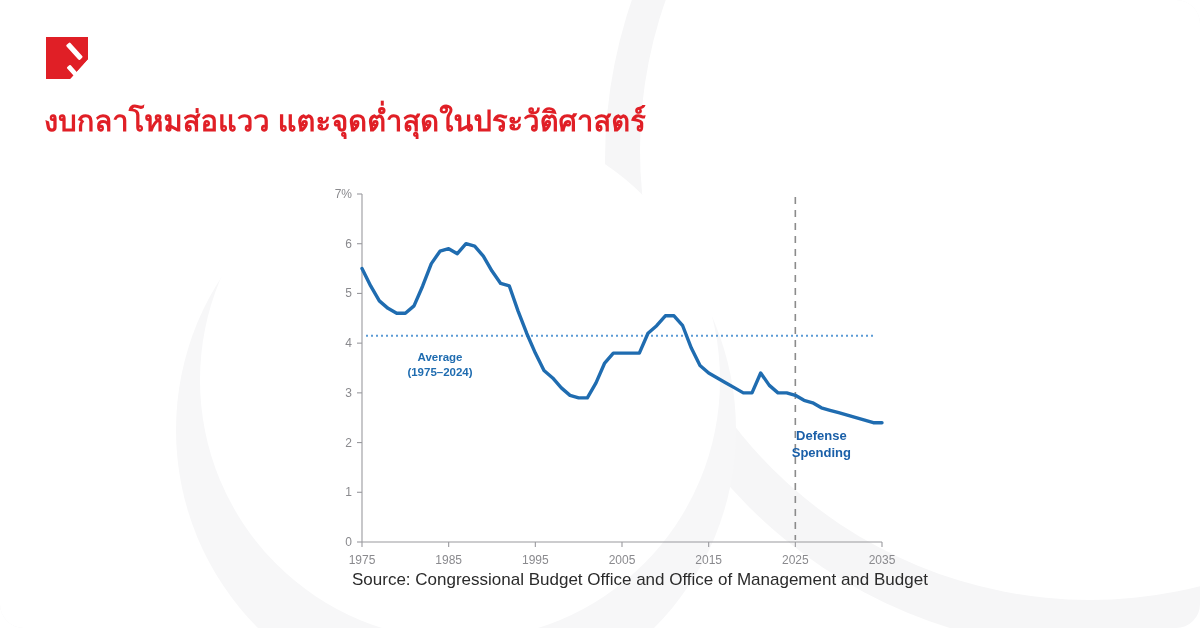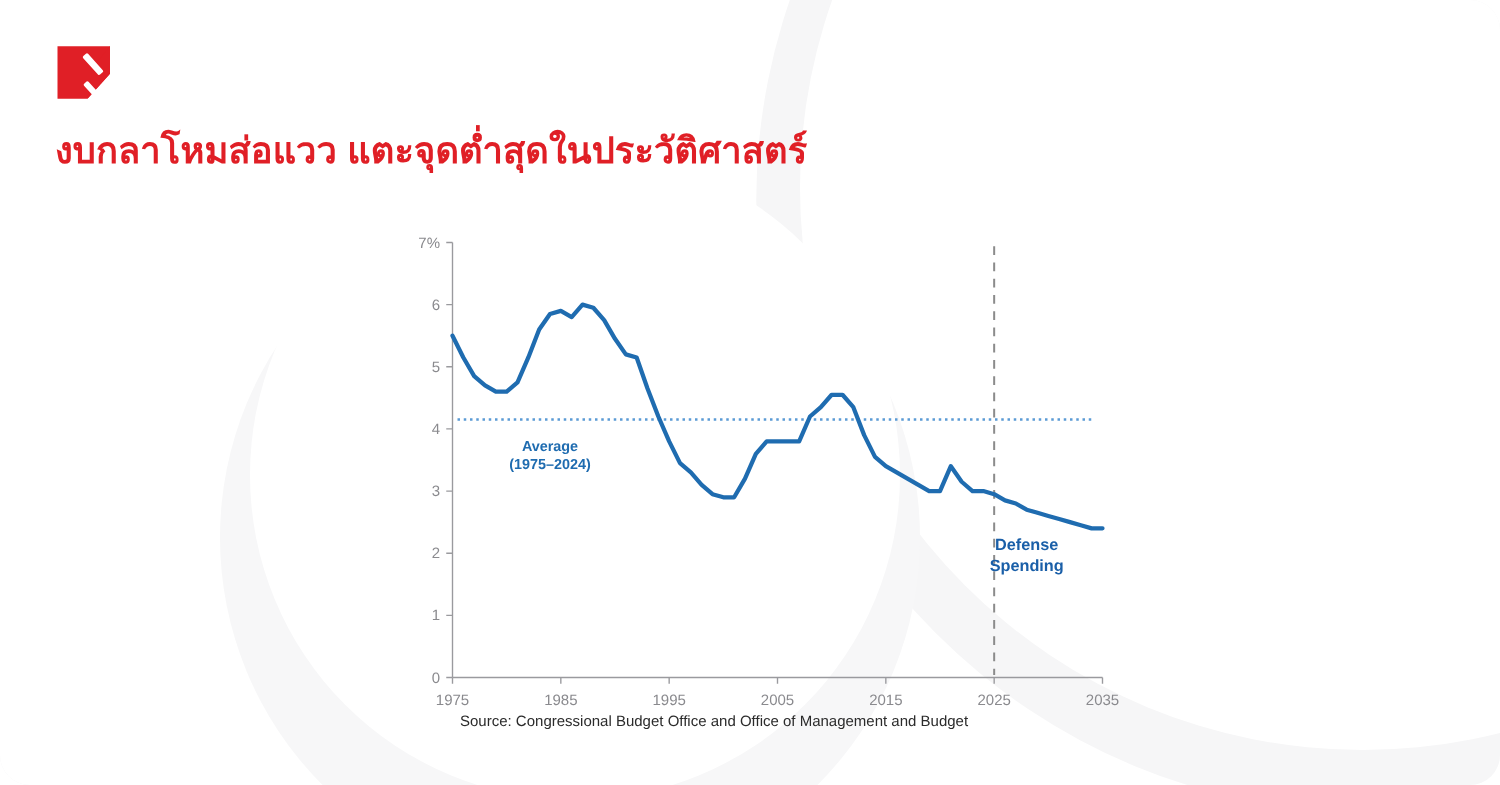--- a/index.html
+++ b/index.html
@@ -77,24 +77,23 @@
   }
   .chart-svg {
     position: absolute;
     left: 0;
     top: 0;
   }
   .source {
     position: absolute;
     left: 352px;
     top: 570px;
-    font-size: 12px;
+    font-size: 17px;
     color: #2b2b2b;
     white-space: nowrap;
-    margin-left: 16px;
   }
   .tick-text {
     font-family: "Liberation Sans", sans-serif;
     font-size: 12px;
     fill: #8a8a8e;
   }
   .ann-text {
     font-family: "Liberation Sans", sans-serif;
     font-size: 11.5px;
     font-weight: bold;

